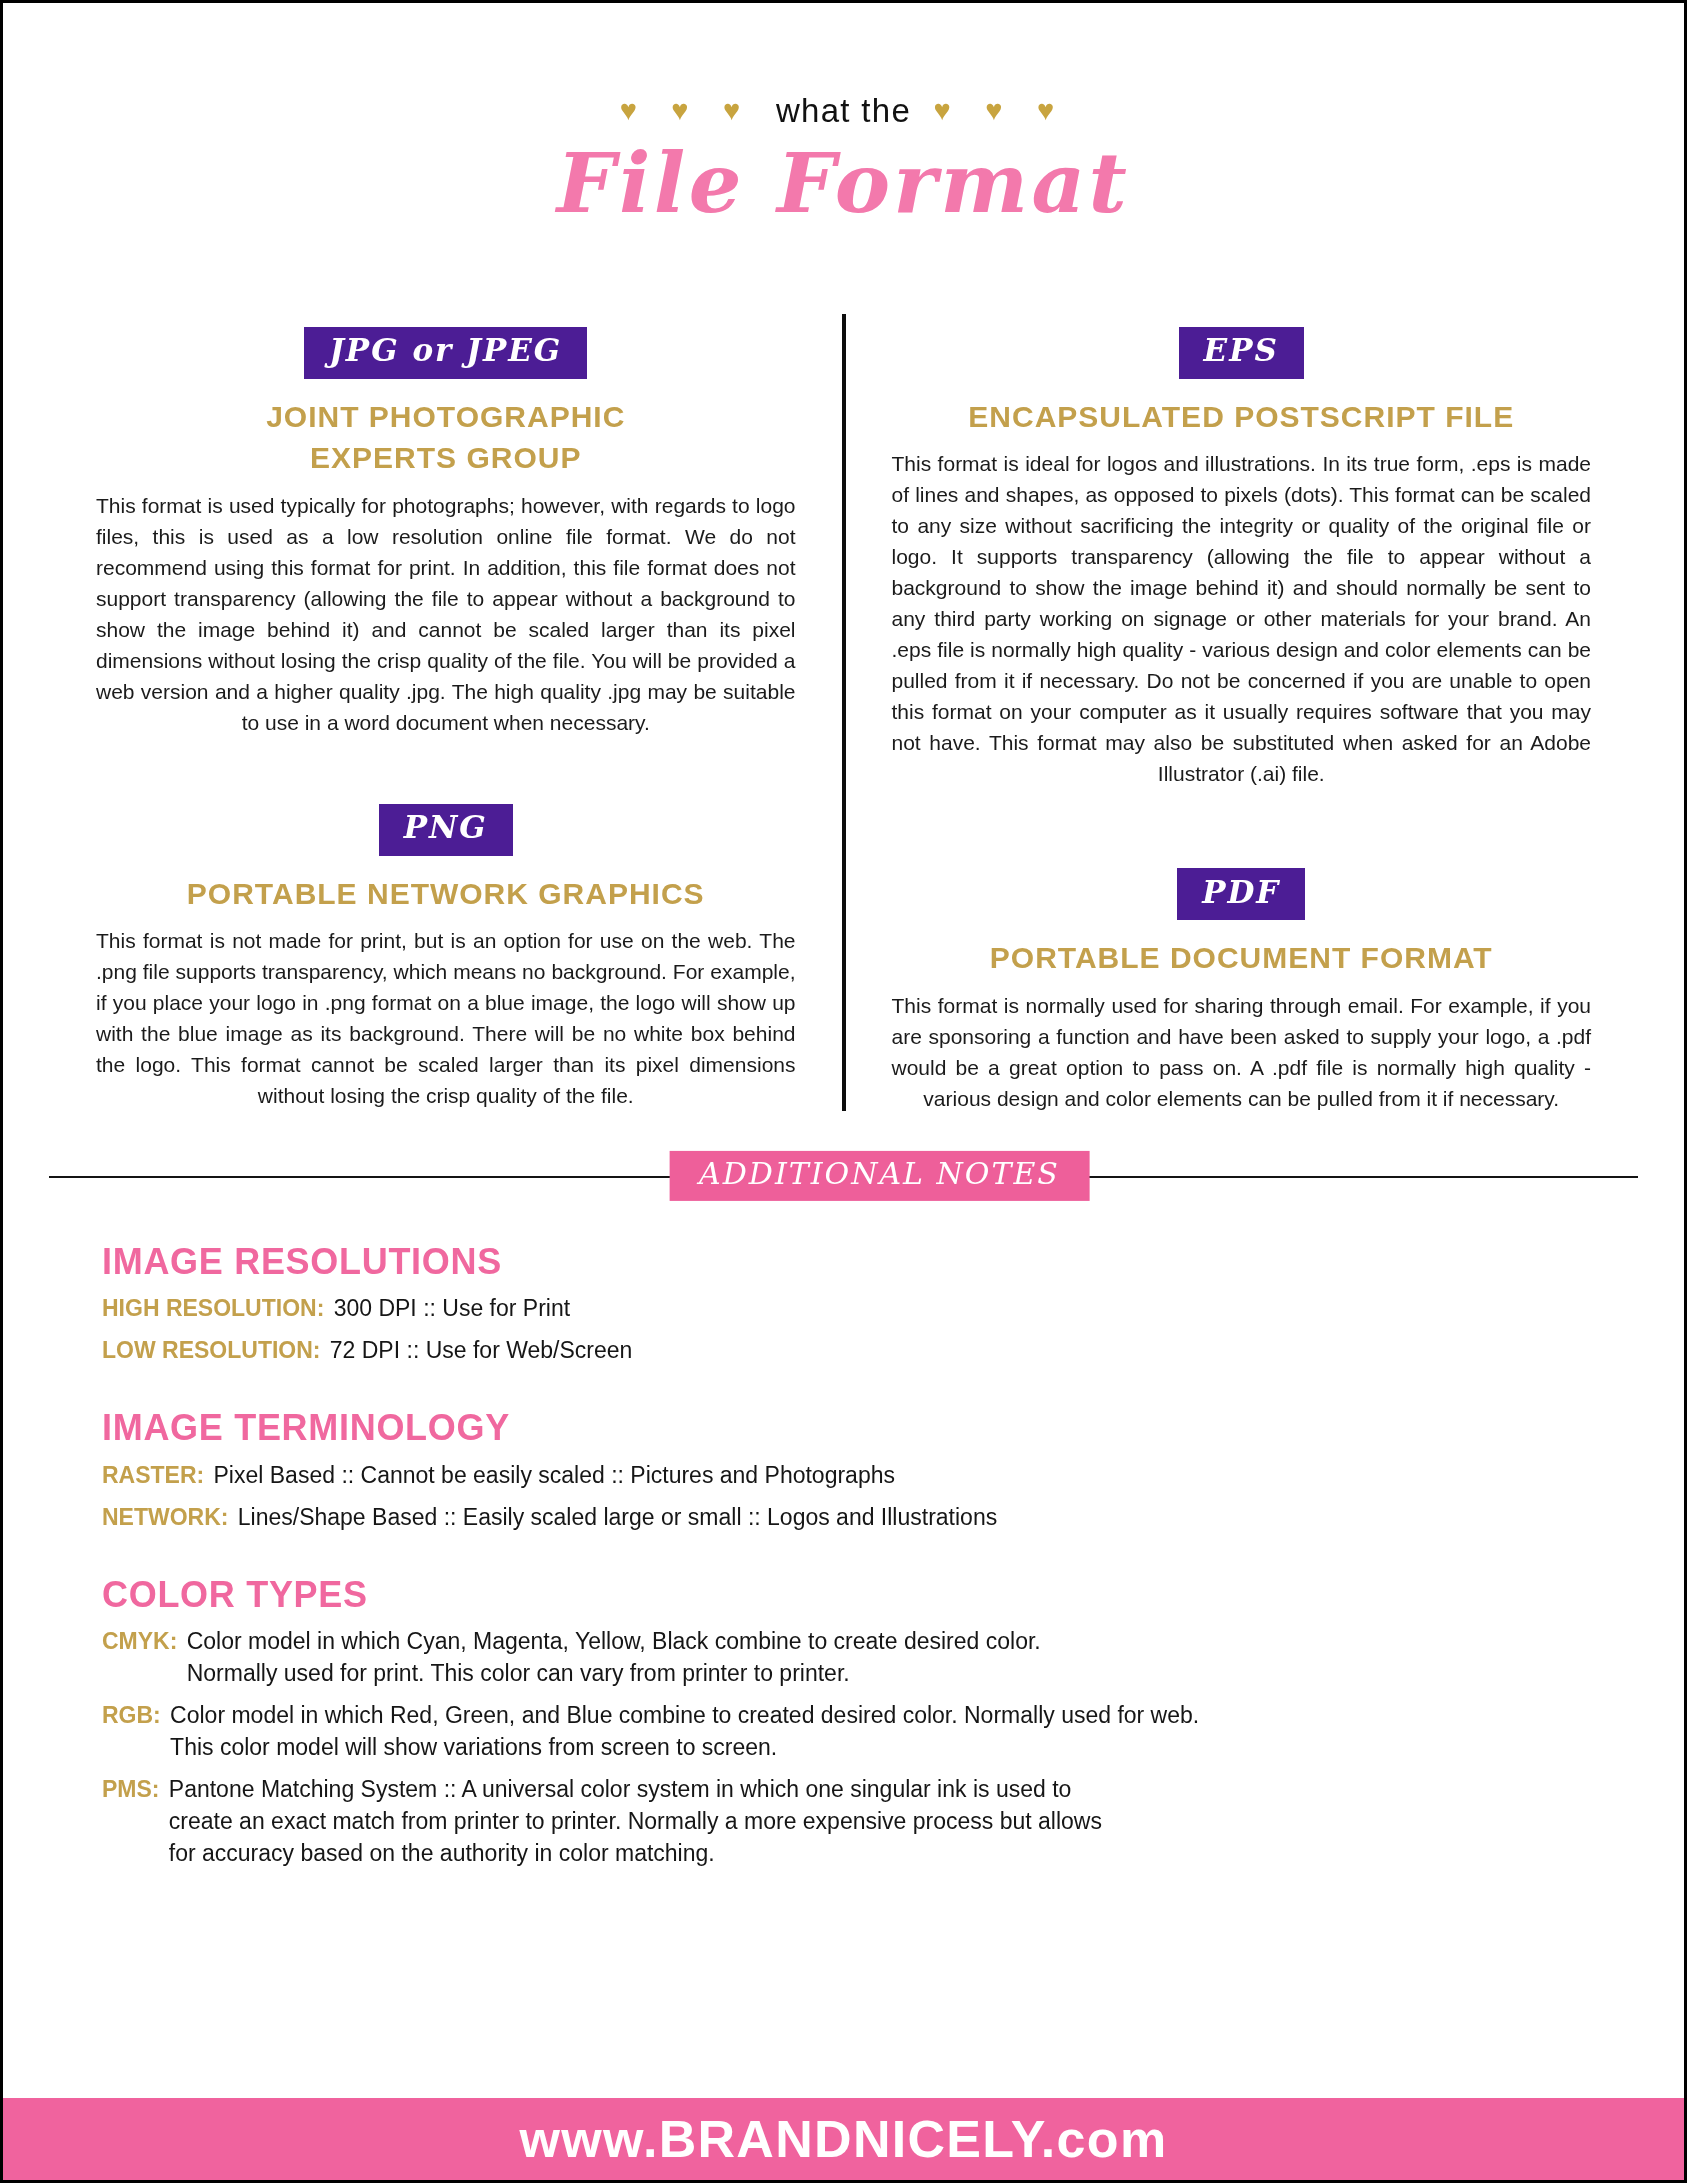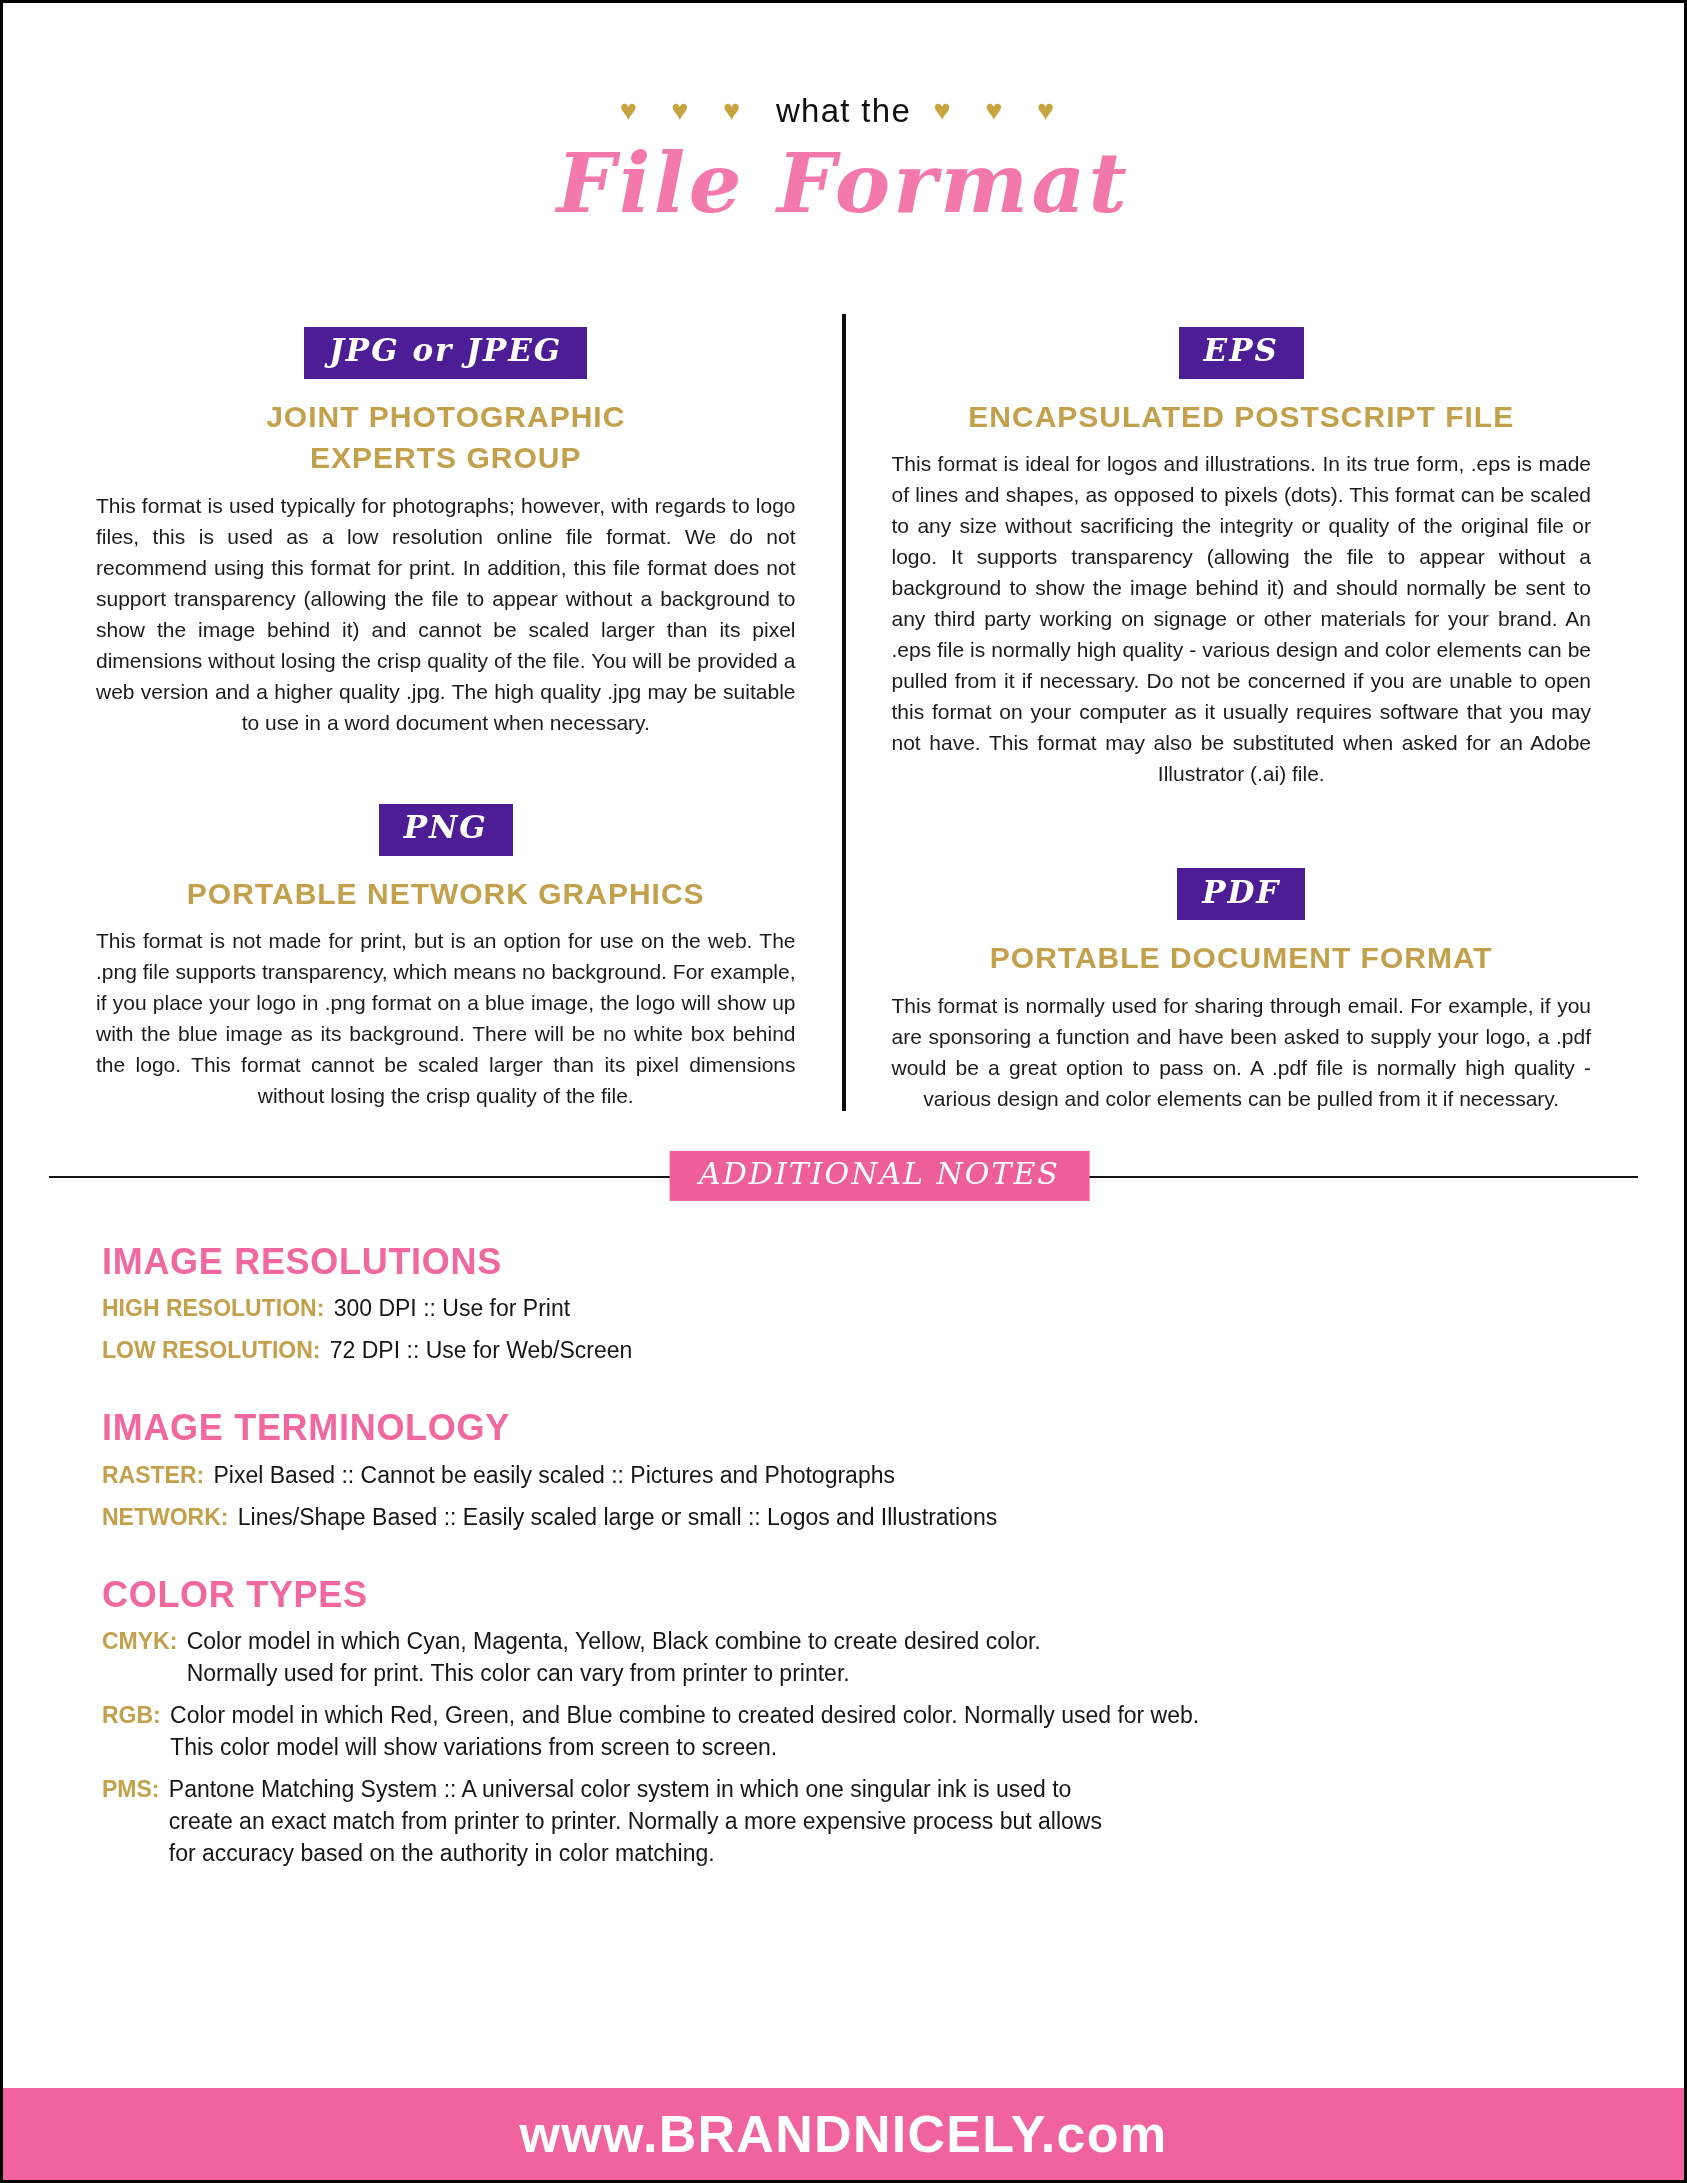--- a/index.html
+++ b/index.html
@@ -56,21 +56,21 @@
   .note-label { color:#C3A04C; font-weight:700; margin-right:9.3px; white-space:nowrap; }
   .note-text { color:#161616; }
   
   .footer { text-align:center; margin-top:38px; }
   .nice-logo {
     font-family:"DejaVu Serif", serif; font-style:italic; font-weight:700;
     font-size:114px; line-height:0.95; color:#F06CA4; letter-spacing:-2.6px;
   }
   .tagline { margin-top:6.6px; font-size:22px; letter-spacing:16px; text-indent:16px; color:#141414; }
   .urlbar {
-    position:absolute; left:0; right:0; bottom:0; height:92px; background:#F0639E;
+    position:absolute; left:0; right:0; bottom:0; height:82px; background:#F0639E;
     display:flex; align-items:center; justify-content:center;
   }
   .url { color:#fff; font-size:52px; font-weight:700; letter-spacing:1.3px; }
 </style>
 </head>
 <body>
 
 <div class="page">
 
   <div class="header">

